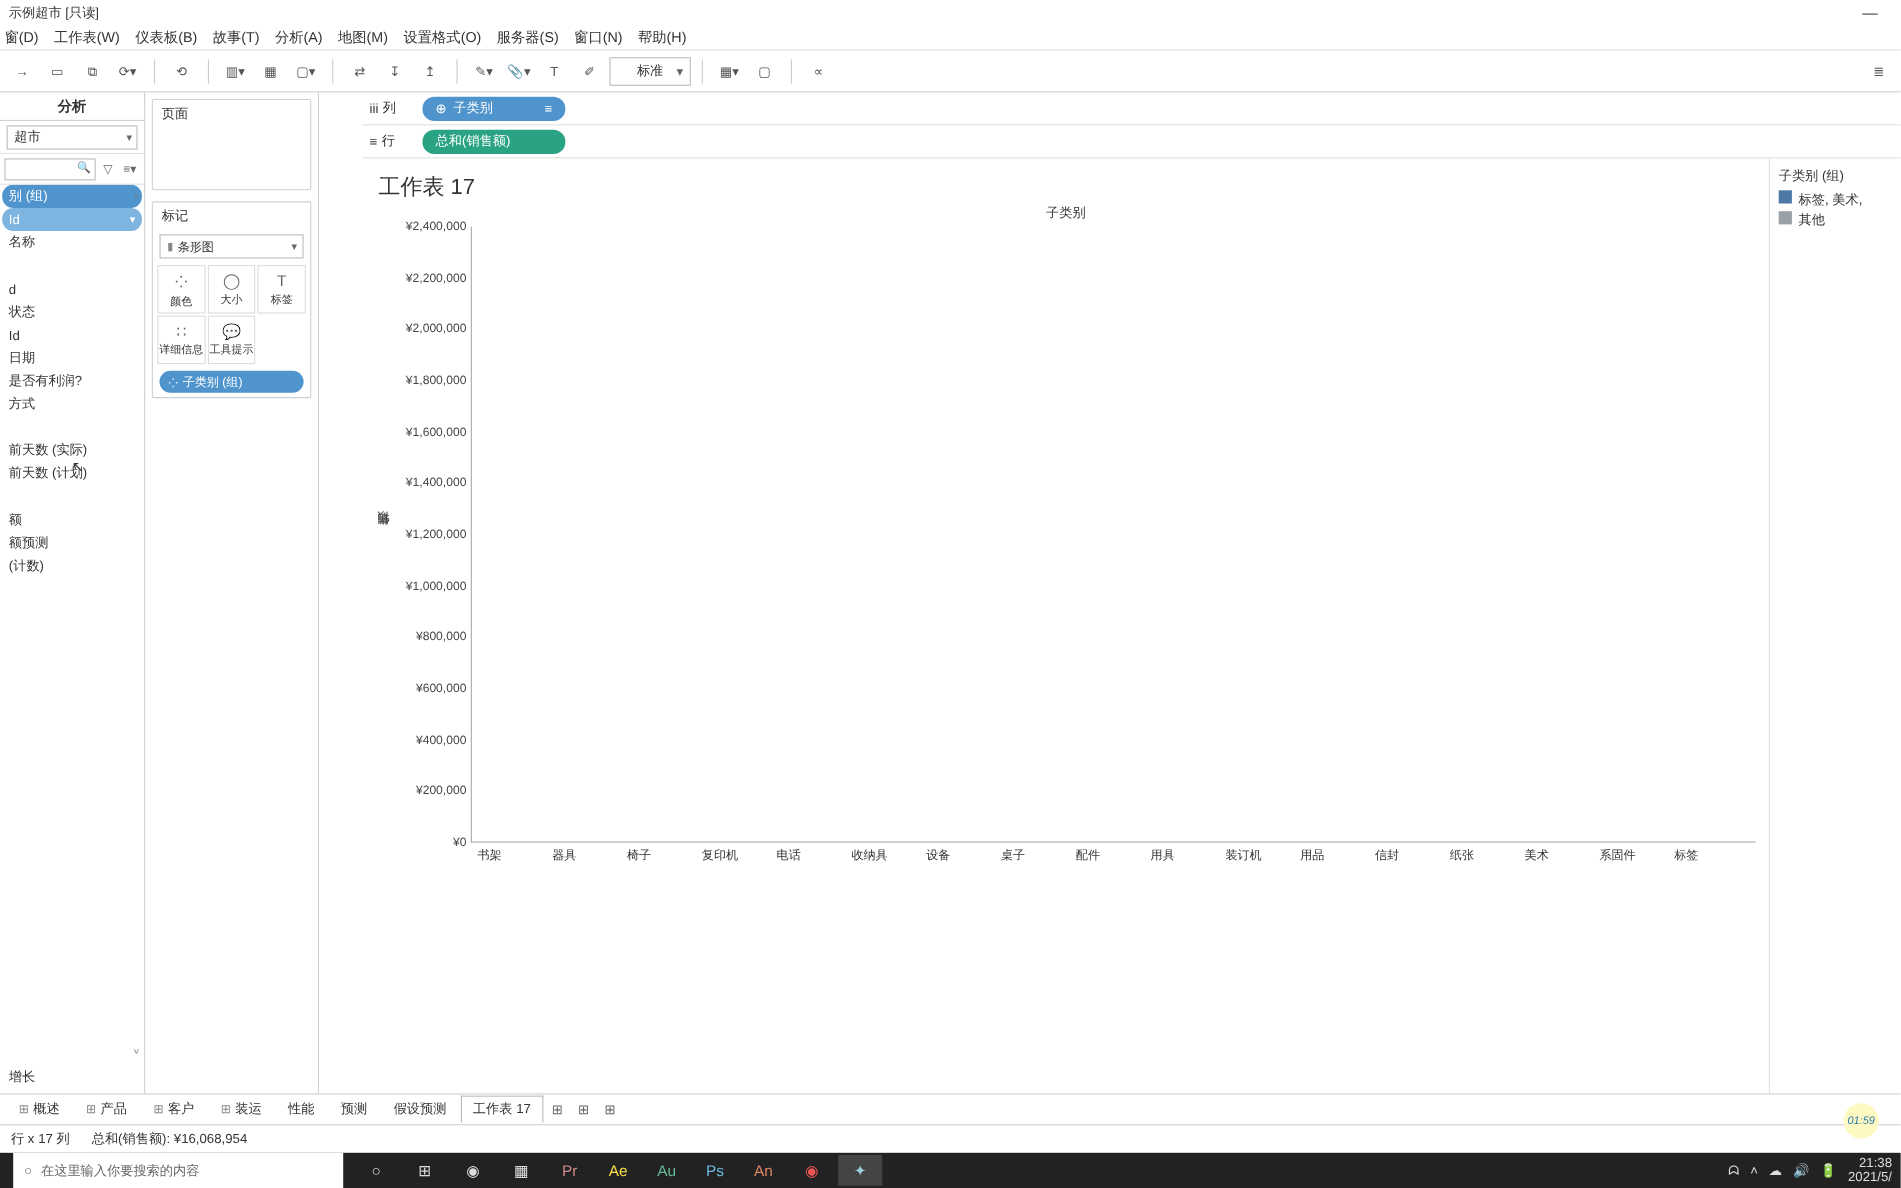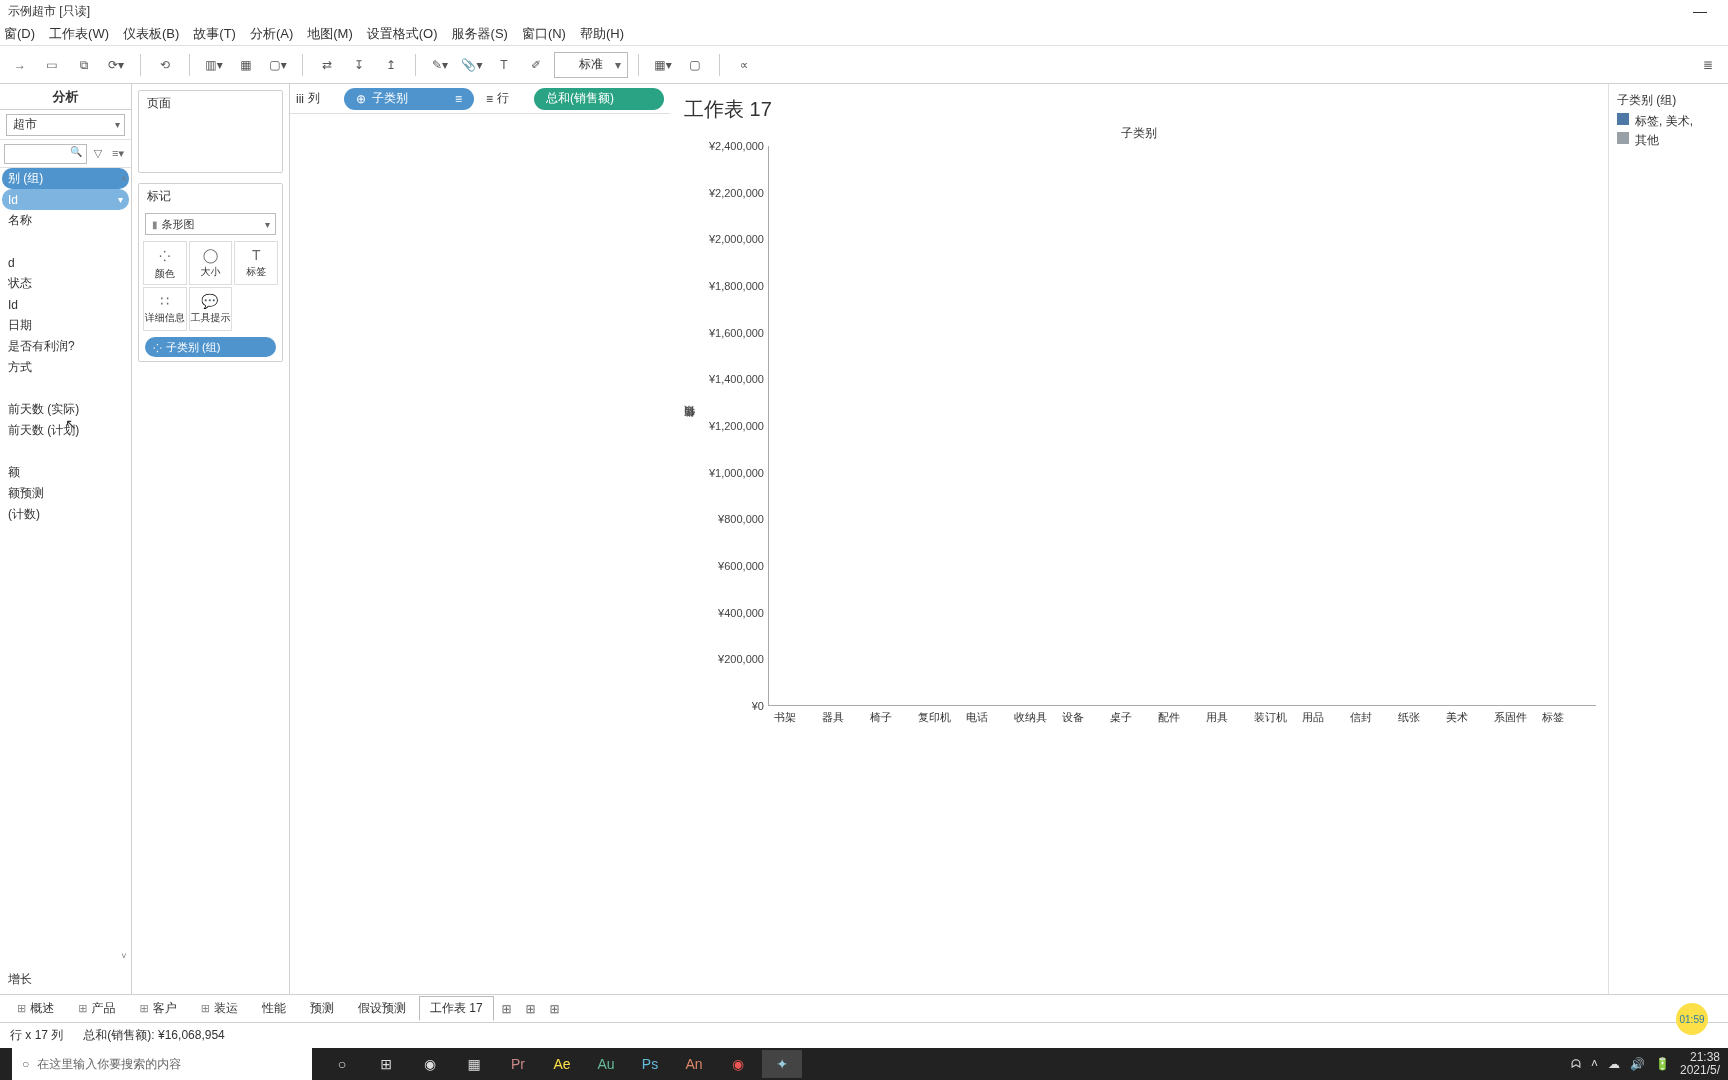--- a/index.html
+++ b/index.html
@@ -46,21 +46,21 @@
 .shelf-body { min-height: 56px; }
 .marks-select { margin: 4px 6px; border: 1px solid #bbb; height: 22px; display: flex; align-items: center; padding: 0 6px; font-size: 11px; position: relative; }
 .marks-select::before { content: "▮"; color: #888; margin-right: 4px; font-size: 10px; }
 .marks-select::after { content: "▾"; position: absolute; right: 5px; color: #666; font-size: 10px; }
 .marks-grid { display: grid; grid-template-columns: repeat(3, 1fr); gap: 2px; padding: 2px 4px; }
 .mark-cell { border: 1px solid #ddd; height: 44px; display: flex; flex-direction: column; align-items: center; justify-content: center; font-size: 10px; cursor: pointer; gap: 2px; }
 .mark-icon { font-size: 14px; color: #666; }
 .mark-pill { margin: 4px 6px; background: #4f94cd; color: #fff; border-radius: 10px; height: 20px; display: flex; align-items: center; padding: 0 8px; font-size: 11px; gap: 4px; }
 .mark-pill::before { content: "⁘"; }
 
-.main-area { flex: 1; display: flex; flex-direction: row; }
+.main-area { flex: 1; display: flex; flex-direction: column; margin-left: 40px; }
 .rowcol { display: flex; align-items: center; height: 30px; border-bottom: 1px solid #e0e0e0; padding: 0 6px; gap: 8px; }
 .rc-label { width: 40px; font-size: 12px; color: #333; display: flex; align-items: center; gap: 4px; }
 .pill { border-radius: 11px; height: 22px; display: flex; align-items: center; padding: 0 12px; font-size: 12px; color: #fff; gap: 6px; min-width: 130px; }
 .pill.blue { background: #4f94cd; }
 .pill.green { background: #29a383; }
 .pill .sort-ic { margin-left: auto; }
 
 .viz-wrap { flex: 1; display: flex; }
 .viz-main { flex: 1; padding: 8px 12px 4px 12px; position: relative; }
 .viz-title { font-size: 20px; font-weight: 300; margin: 4px 0 2px 2px; }
@@ -84,21 +84,21 @@
 .legend-item { display: flex; align-items: flex-start; gap: 6px; margin: 2px 0; }
 .legend-sw { width: 12px; height: 12px; }
 
 .sheet-tabs { height: 28px; border-top: 1px solid #d0d0d0; display: flex; align-items: center; padding: 0 6px; gap: 2px; font-size: 12px; }
 .st-tab { padding: 3px 10px; border: 1px solid transparent; cursor: pointer; display: flex; align-items: center; gap: 4px; }
 .st-tab.active { background: #fff; border: 1px solid #bbb; border-bottom-color: #fff; }
 .st-ic { color: #888; font-size: 11px; }
 .st-add { width: 22px; text-align: center; color: #666; cursor: pointer; }
 
 .statusbar { height: 26px; border-top: 1px solid #d0d0d0; display: flex; align-items: center; padding: 0 10px; font-size: 12px; gap: 20px; position: relative; }
-.rec-badge { position: absolute; right: 20px; top: -20px; width: 32px; height: 32px; border-radius: 50%; background: #fde047; color: #2a7aa8; display: flex; align-items: center; justify-content: center; font-size: 10px; }
+.rec-badge { position: absolute; right: 20px; top: -20px; width: 32px; height: 32px; border-radius: 50%; background: #fef9c3; color: #2a7aa8; display: flex; align-items: center; justify-content: center; font-size: 10px; font-style: italic; }
 
 .taskbar { height: 32px; background: #222; display: flex; align-items: center; color: #ddd; font-size: 12px; }
 .tb-search { flex: 0 0 300px; height: 100%; background: #fff; color: #666; display: flex; align-items: center; padding: 0 10px; gap: 8px; margin-left: 6px; }
 .tb-icons { display: flex; align-items: center; gap: 4px; margin-left: 10px; }
 .tb-app { width: 40px; height: 28px; display: flex; align-items: center; justify-content: center; font-size: 14px; }
 .tb-app.active { background: #444; }
 .tb-right { margin-left: auto; display: flex; align-items: center; gap: 10px; padding: 0 8px; }
 .cursor { position: absolute; left: 65px; top: 248px; font-size: 14px; pointer-events: none; }
 </style>
 </head>

